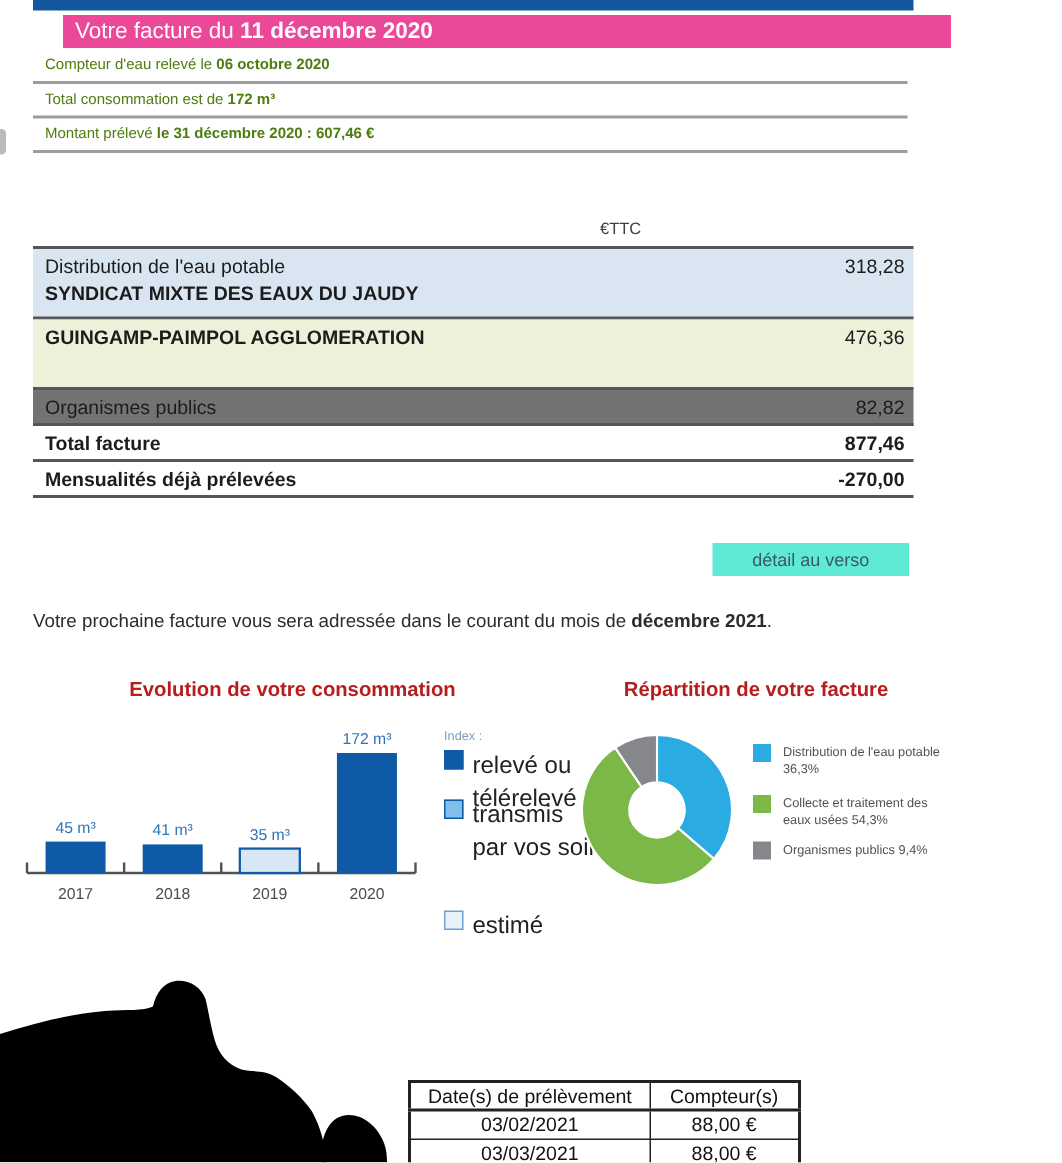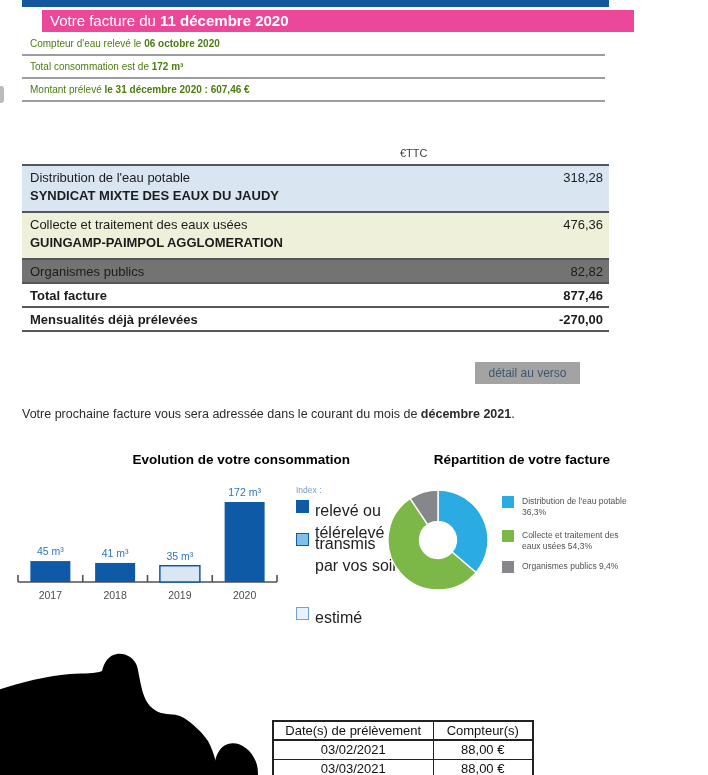--- a/index.html
+++ b/index.html
@@ -29,28 +29,28 @@
   .at-row{border-bottom:2px solid #55565a;box-sizing:border-box;padding:4px 6px 0 8px;display:flex;justify-content:space-between;align-items:flex-start;}
   .at-lines{display:flex;flex-direction:column;gap:3px;}
   .at-sub{font-weight:bold;}
   .at-val{text-align:right;white-space:nowrap;}
   .row-blue{background:#d9e6f2;height:47px;}
   .row-green{background:#eef0da;height:47px;}
   .row-gray{background:#737373;height:24px;}
   .row-plain{background:#fff;height:24px;}
   .row-bold .at-label,.row-bold .at-val{font-weight:bold;}
   .detail-verso{
-    left:475px;top:362px;width:105px;height:22px;background:#a3a3a3;
+    left:475px;top:362px;width:131px;height:22px;background:#5eead4;
     color:#3d566e;font-size:12px;line-height:22px;text-align:center;
   }
   
   .next-invoice{left:22px;top:407px;width:665px;font-size:12.5px;color:#2b2b2b;}
   .next-invoice b{font-weight:bold;}
   
-  .chart-title{font-size:13.5px;font-weight:bold;color:#000000;text-align:right;}
+  .chart-title{font-size:13.5px;font-weight:bold;color:#b91c1c;text-align:center;}
   .bar-title{left:40px;top:452px;width:310px;}
   .donut-title{left:398px;top:452px;width:212px;}
   .legend-item{position:absolute;display:flex;gap:6px;align-items:flex-start;}
   .lg-sq{width:13px;height:13px;box-sizing:border-box;flex:0 0 auto;}
   .sq-releve{background:#0e5aa7;border:1px solid #0e5aa7;}
   .sq-transmis{background:#7fbfe8;border:1.5px solid #0e5aa7;}
   .sq-estime{background:#e9f2fa;border:1.5px solid #6ba3d4;}
   .lg-lines{line-height:1.35;}
   
   .donut-legend-item{position:absolute;display:flex;gap:8px;align-items:flex-start;font-size:8.5px;color:#4f5154;}
@@ -95,21 +95,20 @@
   <div class="abs amounts-table">
     <div class="at-row row-blue">
       <div class="at-lines">
         <span class="at-label">Distribution de l'eau potable</span>
         <span class="at-sub">SYNDICAT MIXTE DES EAUX DU JAUDY</span>
       </div>
       <span class="at-val">318,28</span>
     </div>
     <div class="at-row row-green">
       <div class="at-lines">
-        <span class="at-label">Collecte et traitement des eaux usées</span>
         <span class="at-sub">GUINGAMP-PAIMPOL AGGLOMERATION</span>
       </div>
       <span class="at-val">476,36</span>
     </div>
     <div class="at-row row-gray">
       <span class="at-label">Organismes publics</span>
       <span class="at-val">82,82</span>
     </div>
     <div class="at-row row-plain row-bold">
       <span class="at-label">Total facture</span>

